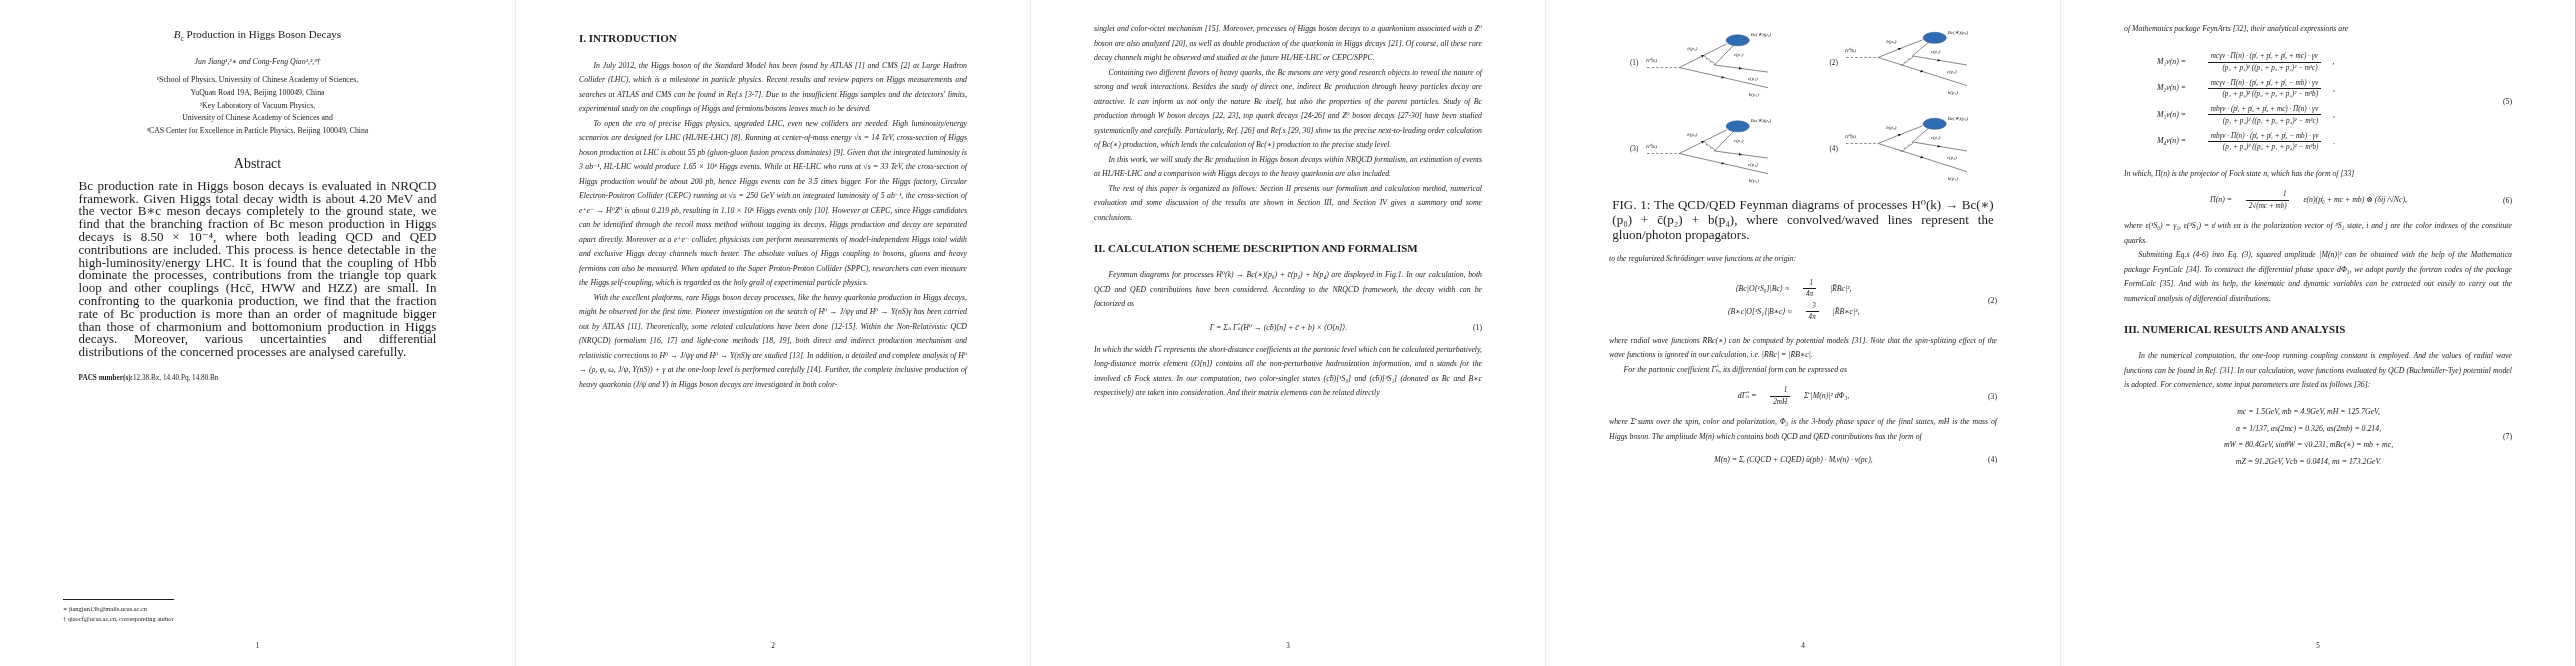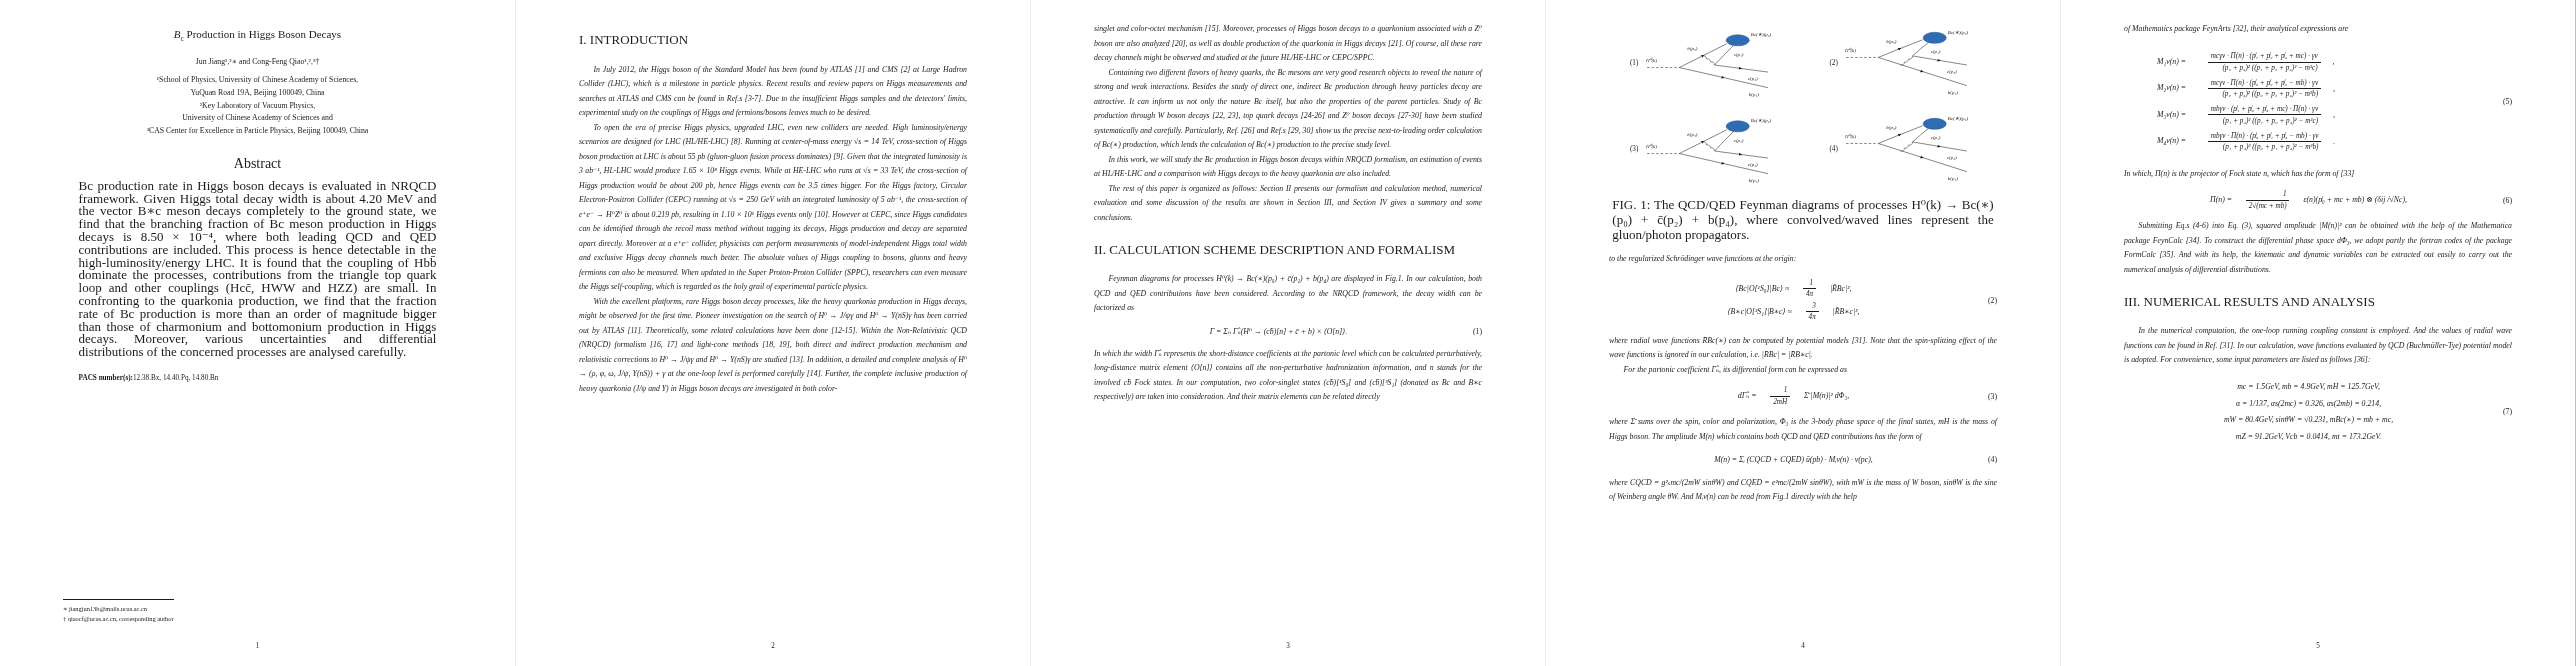--- a/index.html
+++ b/index.html
@@ -3,37 +3,37 @@
 <meta charset="utf-8">
 <style>
   html,body{margin:0;padding:0;background:#fff;}
   .canvas{width:2576px;height:667px;display:flex;background:#fca5a5;position:relative;overflow:hidden;
           font-family:"Liberation Serif","DejaVu Serif",serif;color:#1b1b1b;}
   .page{width:515px;height:667px;box-sizing:border-box;padding:22px 63px 0;position:relative;background:#fff;flex:0 0 auto;}
   .page + .page{border-left:0.6px solid #ededed;}
   .pageno{position:absolute;left:0;right:0;bottom:16.7px;text-align:center;font-size:7.2px;}
   .para{font-size:7.8px;line-height:14.5px;text-align:justify;margin:0;text-indent:14.5px;font-style:italic;}
   .noindent{text-indent:0;}
-  .sec{font-size:13px;font-weight:normal;margin:16.7px 0 14.5px;}
+  .sec{font-size:11px;font-weight:bold;margin:16.7px 0 14.5px;}
   .sec.first{margin-top:10px;}
   
   .eq{display:flex;align-items:center;margin:9px 0;}
   .eq-body{flex:1;text-align:center;font-style:italic;font-size:7.8px;line-height:13.3px;}
   .eq-num{width:19px;text-align:right;font-size:7.8px;}
   .eq-row{margin:3.3px 0;}
   .frac{display:inline-block;vertical-align:middle;text-align:right;line-height:1.15;font-size:7.2px;margin:0 12px;}
   .fnum{display:block;padding:0 2.8px 1.1px;border-bottom:0.6px solid #1b1b1b;}
   .fden{display:block;padding:1.1px 2.8px 0;}
   .eq5 .eq-body{text-align:left;padding-left:33px;}
   .eq5 .eq-row{margin:6.7px 0;}
   .eq-lhs{display:inline-block;min-width:37px;}
   
   .title{font-size:11px;font-weight:normal;text-align:center;margin:5.6px 0 0;}
   .title sub{font-size:7.2px;}
-  .authors{font-size:7.8px;text-align:center;margin-top:14.5px;}
+  .authors{font-size:7.8px;text-align:center;margin-top:14.5px;font-style:italic;}
   .affils{margin-top:7.8px;}
   .affil{font-size:7.8px;text-align:center;line-height:12.8px;}
   .abs-head{font-size:14px;text-align:center;margin:18px 0 7.8px;}
   .abstract{font-size:13px;line-height:12.8px;text-align:justify;margin:0 15.6px;text-indent:0;}
   .pacs{font-size:7.2px;margin:14.5px 15.6px 0;}
   .footnotes{position:absolute;left:63px;right:63px;bottom:43px;font-size:6.4px;line-height:10px;}
   .fnrule{width:111px;border-top:0.6px solid #1b1b1b;margin-bottom:4.4px;}
   .arxiv{position:absolute;left:9px;top:233px;transform-origin:0 0;transform:rotate(-90deg);
          font-family:"Liberation Sans",sans-serif;font-size:8.3px;letter-spacing:0.7px;color:#555;white-space:nowrap;}
   
@@ -222,21 +222,20 @@
       <div class="eq-num">(3)</div>
     </div>
 
     <p class="para noindent">where Σ̄ sums over the spin, color and polarization, Φ₃ is the 3-body phase space of the final states, mH is the mass of Higgs boson. The amplitude M(n) which contains both QCD and QED contributions has the form of</p>
 
     <div class="eq">
       <div class="eq-body">M(n) = Σᵢ (CQCD + CQED) ū(pb) · Mᵢν(n) · v(pc),</div>
       <div class="eq-num">(4)</div>
     </div>
 
-    <p class="para noindent">where CQCD = g²ₛmc/(2mW sinθW) and CQED = e²mc/(2mW sinθW), with mW is the mass of W boson, sinθW is the sine of Weinberg angle θW. And Mᵢν(n) can be read from Fig.1 directly with the help</p>
     <div class="pageno">4</div>
   </div>
 
   <div class="page">
     <p class="para noindent">of Mathematics package FeynArts [32], their analytical expressions are</p>
 
     <div class="eq eq5">
       <div class="eq-body">
         <div class="eq-row">
           <span class="eq-lhs">M₁ν(n) =</span>
@@ -262,20 +261,21 @@
 
     <div class="eq">
       <div class="eq-body">
         <span>Π(n) =</span>
         <span class="frac"><span class="fnum">1</span><span class="fden">2√(mc + mb)</span></span>
         <span>ε(n)(p̸₀ + mc + mb) ⊗ (δij /√Nc),</span>
       </div>
       <div class="eq-num">(6)</div>
     </div>
 
+    <p class="para noindent">where ε(¹S₀) = γ₅, ε(³S₁) = ε̸ with εα is the polarization vector of ³S₁ state, i and j are the color indexes of the constitute quarks.</p>
     <p class="para">Submitting Eq.s (4-6) into Eq. (3), squared amplitude |M(n)|² can be obtained with the help of the Mathematica package FeynCalc [34]. To construct the differential phase space dΦ₃, we adopt partly the fortran codes of the package FormCalc [35]. And with its help, the kinematic and dynamic variables can be extracted out easily to carry out the numerical analysis of differential distributions.</p>
 
     <div class="sec">III. NUMERICAL RESULTS AND ANALYSIS</div>
 
     <p class="para">In the numerical computation, the one-loop running coupling constant is employed. And the values of radial wave functions can be found in Ref. [31]. In our calculation, wave functions evaluated by QCD (Buchmüller-Tye) potential model is adopted. For convenience, some input parameters are listed as follows [36]:</p>
 
     <div class="eq">
       <div class="eq-body">
         <div class="eq-row">mc = 1.5GeV, mb = 4.9GeV, mH = 125.7GeV,</div>
         <div class="eq-row">α = 1/137, αs(2mc) = 0.326, αs(2mb) = 0.214,</div>

